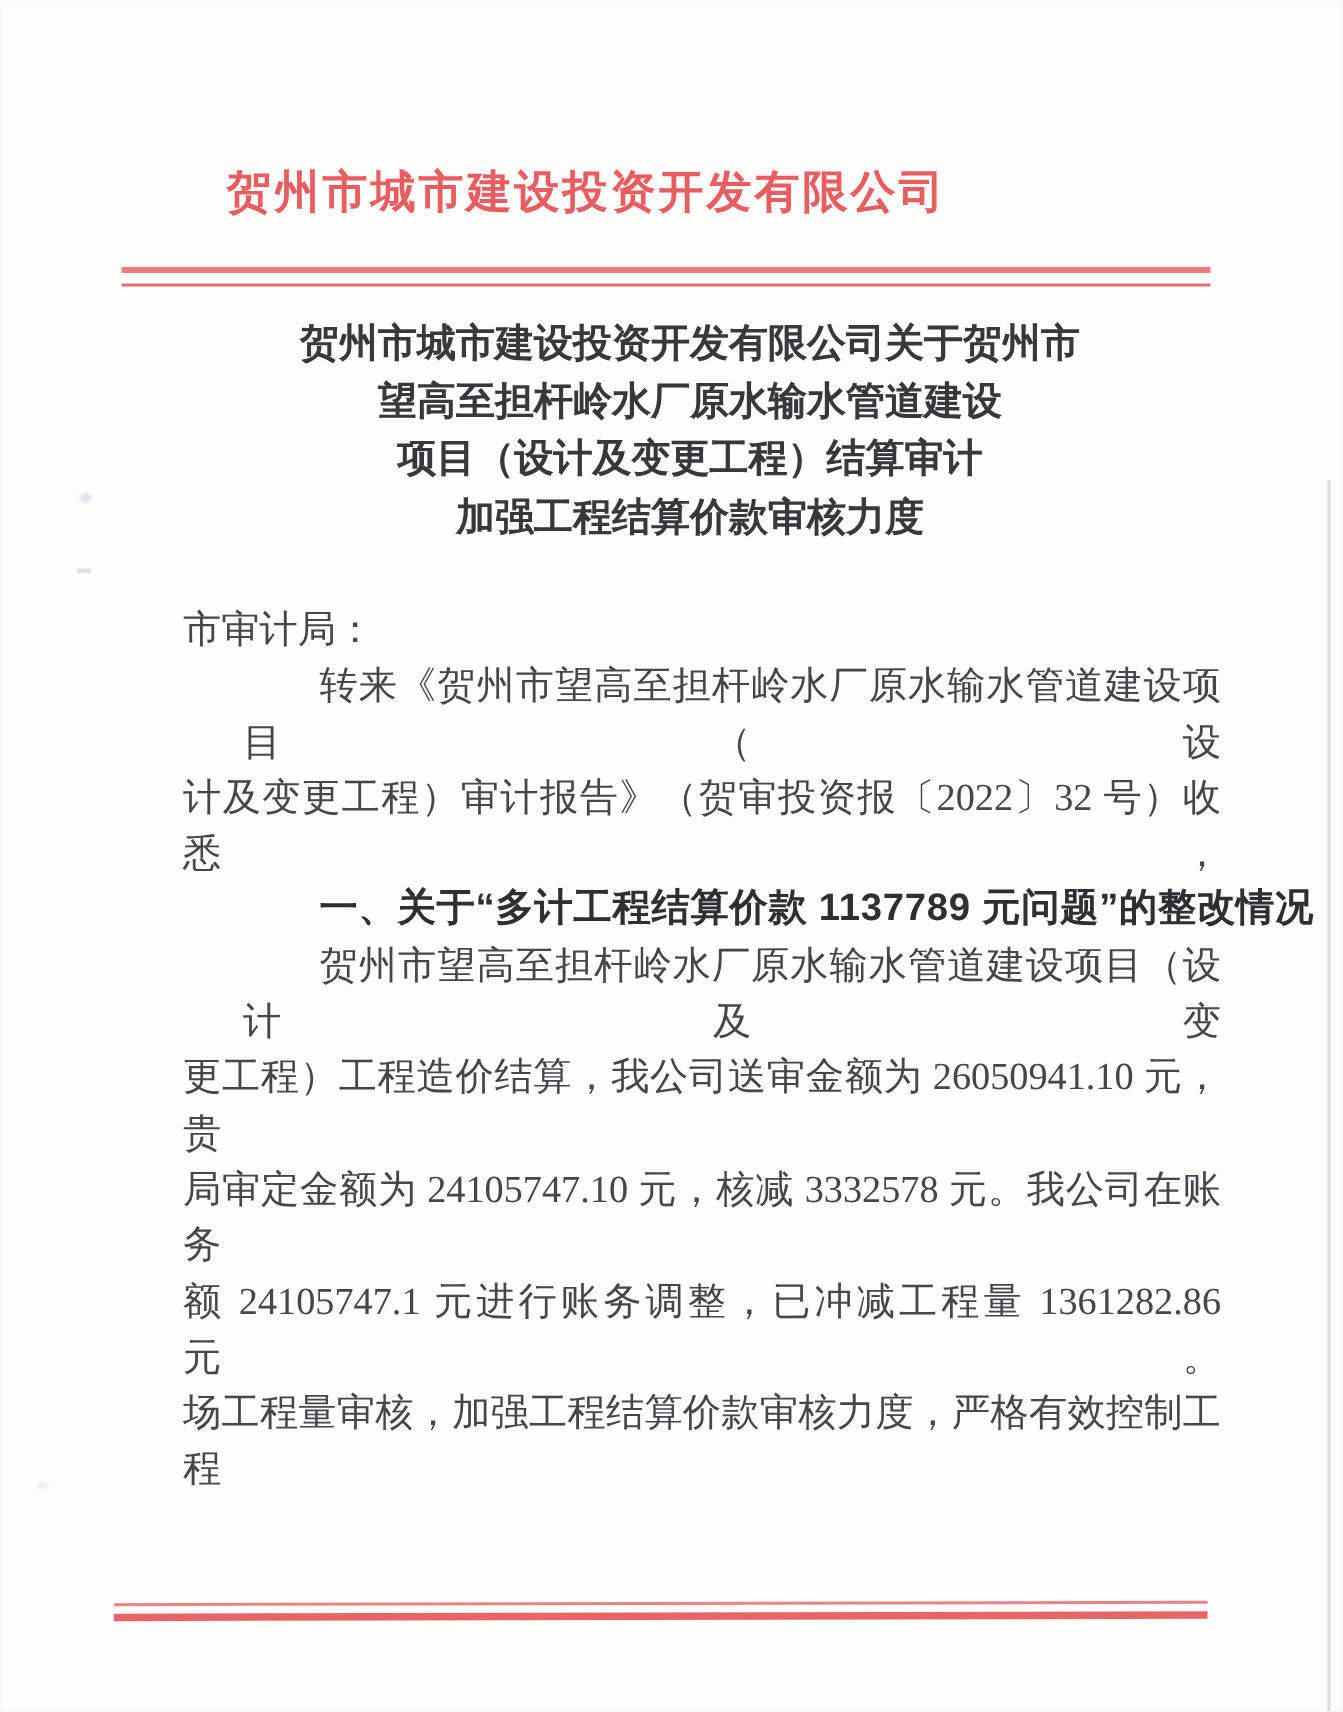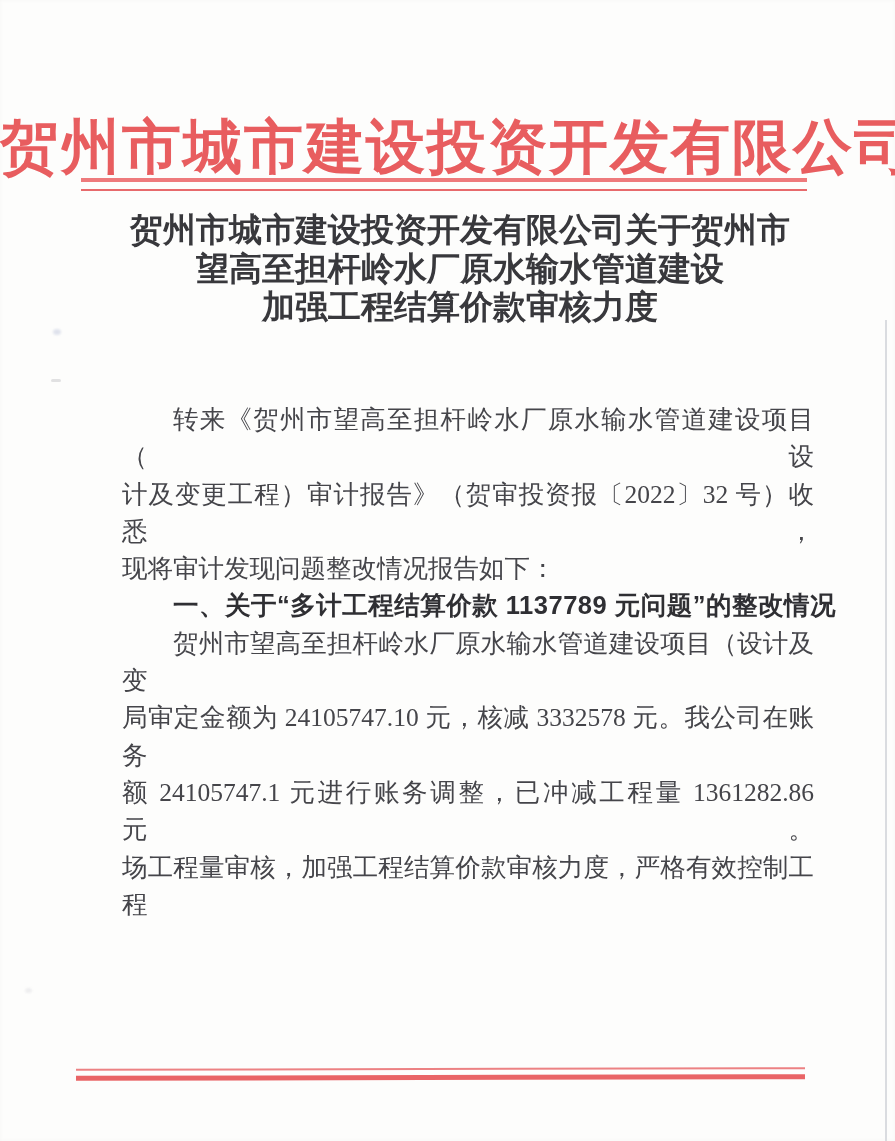--- a/index.html
+++ b/index.html
@@ -13,55 +13,55 @@
     margin:0 auto;
     background:#fdfdfc;
     overflow:hidden;
     box-shadow:inset 0 0 4px rgba(0,0,0,0.03);
   }
   
   .letterhead{
     position:absolute;
     top:108px;left:0;width:782px;
     text-align:center;
-    font-size:59px;
+    font-size:30px;
     font-weight:bold;
     letter-spacing:2px;
     color:#e85d5f;
     font-family:"Liberation Serif","DejaVu Serif",serif;
     white-space:nowrap;
   }
   .rule{position:absolute;}
   .rule-header-thick{left:81px;top:178px;width:726px;height:4px;background:#ee7a7c;}
   .rule-header-thin {left:81px;top:189px;width:726px;height:2px;background:#e76營a6c;background:#e76a6c;}
   .rule-footer-thin {left:76px;top:1068px;width:729px;height:2px;background:#ec8183;transform:rotate(-0.12deg);}
   .rule-footer-thick{left:76px;top:1075px;width:729px;height:5px;background:#e96466;transform:rotate(-0.12deg);}
   
   .doc-title{
     position:absolute;
     top:211px;left:30px;width:860px;
     text-align:center;
-    font-size:33px;
+    font-size:26px;
     line-height:38.5px;
     font-weight:bold;
     color:#38383c;
-    font-family:Liberation Sans, sans-serif;
+    font-family:Liberation Mono, monospace;
   }
   .doc-title .t-line{white-space:nowrap;}
   
   .body-text{
     position:absolute;
     top:401px;left:122px;width:692px;
     font-size:25.5px;
     line-height:37.3px;
     color:#45454a;
     font-family:"Liberation Serif","DejaVu Serif",serif;
   }
   .b-line{min-height:37.3px;white-space:normal;}
-  .b-line.indent{text-indent:51px;}
+  .b-line.indent{text-indent:51px;margin-left:40px;}
   .b-line.stretch{text-align:justify;text-align-last:justify;}
   .b-line.heading{
     font-family:"Liberation Sans","DejaVu Sans",sans-serif;
     font-weight:bold;
     color:#2f2f33;
     letter-spacing:0.5px;
     white-space:nowrap;
   }
   
   .page-edge{
@@ -80,29 +80,31 @@
 <div class="page">
 
   <div class="letterhead">贺州市城市建设投资开发有限公司</div>
 
   <div class="rule rule-header-thick"></div>
   <div class="rule rule-header-thin"></div>
 
   <div class="doc-title">
     <div class="t-line">贺州市城市建设投资开发有限公司关于贺州市</div>
     <div class="t-line">望高至担杆岭水厂原水输水管道建设</div>
+    <div class="t-line">项目（设计及变更工程）结算审计</div>
     <div class="t-line">加强工程结算价款审核力度</div>
   </div>
 
   <div class="body-text">
+    <div class="b-line">市审计局：</div>
     <div class="b-line indent stretch">转来《贺州市望高至担杆岭水厂原水输水管道建设项目（设</div>
     <div class="b-line stretch">计及变更工程）审计报告》（贺审投资报〔2022〕32 号）收悉，</div>
-    <div class="b-line">现将审计发现问题整改情况报告如下：</div>
     <div class="b-line indent heading">一、关于“多计工程结算价款 1137789 元问题”的整改情况</div>
     <div class="b-line indent stretch">贺州市望高至担杆岭水厂原水输水管道建设项目（设计及变</div>
+    <div class="b-line stretch">更工程）工程造价结算，我公司送审金额为 26050941.10 元，贵</div>
     <div class="b-line stretch">局审定金额为 24105747.10 元，核减 3332578 元。我公司在账务</div>
     <div class="b-line stretch">额 24105747.1 元进行账务调整，已冲减工程量 1361282.86 元。</div>
     <div class="b-line stretch">场工程量审核，加强工程结算价款审核力度，严格有效控制工程</div>
 
   </div>
 
   <div class="rule rule-footer-thin"></div>
   <div class="rule rule-footer-thick"></div>
 
   <div class="page-edge"></div>

